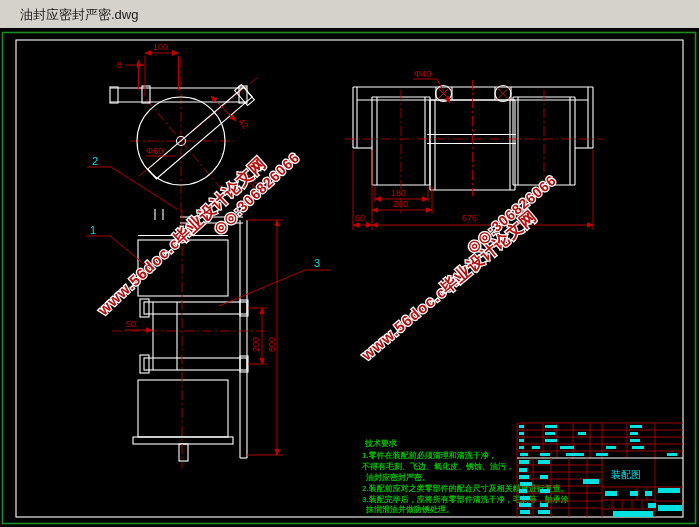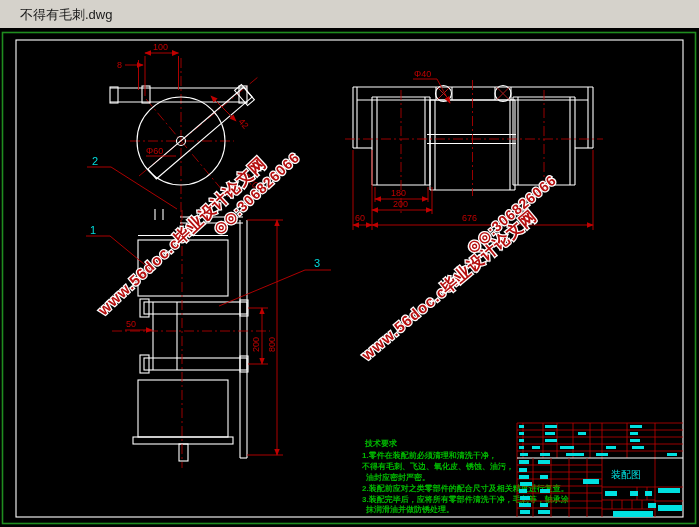--- a/index.html
+++ b/index.html
@@ -19,21 +19,21 @@
   .gt{fill:#00bb00;font-size:8px;font-weight:bold;}
   .wm{fill:#b50f0f;font-weight:bold;stroke:#ffffff;stroke-width:2.5px;paint-order:stroke;letter-spacing:1px;}
   .tbl{stroke:#c00000;stroke-width:0.8;fill:none;}
 </style>
 </head>
 <body>
 
 <div class="screen">
 
   <div class="titlebar">
-    <span class="fname">不得有毛刺.dwg</span>
+    <span class="fname">油封应密封严密.dwg</span>
   </div>
 
   <svg width="699" height="499" viewBox="0 28 699 499">
     <defs>
       <marker id="arr" viewBox="0 0 10 10" refX="9" refY="5" markerWidth="8" markerHeight="8" orient="auto-start-reverse">
         <path d="M0,1 L10,5 L0,9 z" fill="#c00000"></path>
       </marker>
     </defs>
 
     <g>

